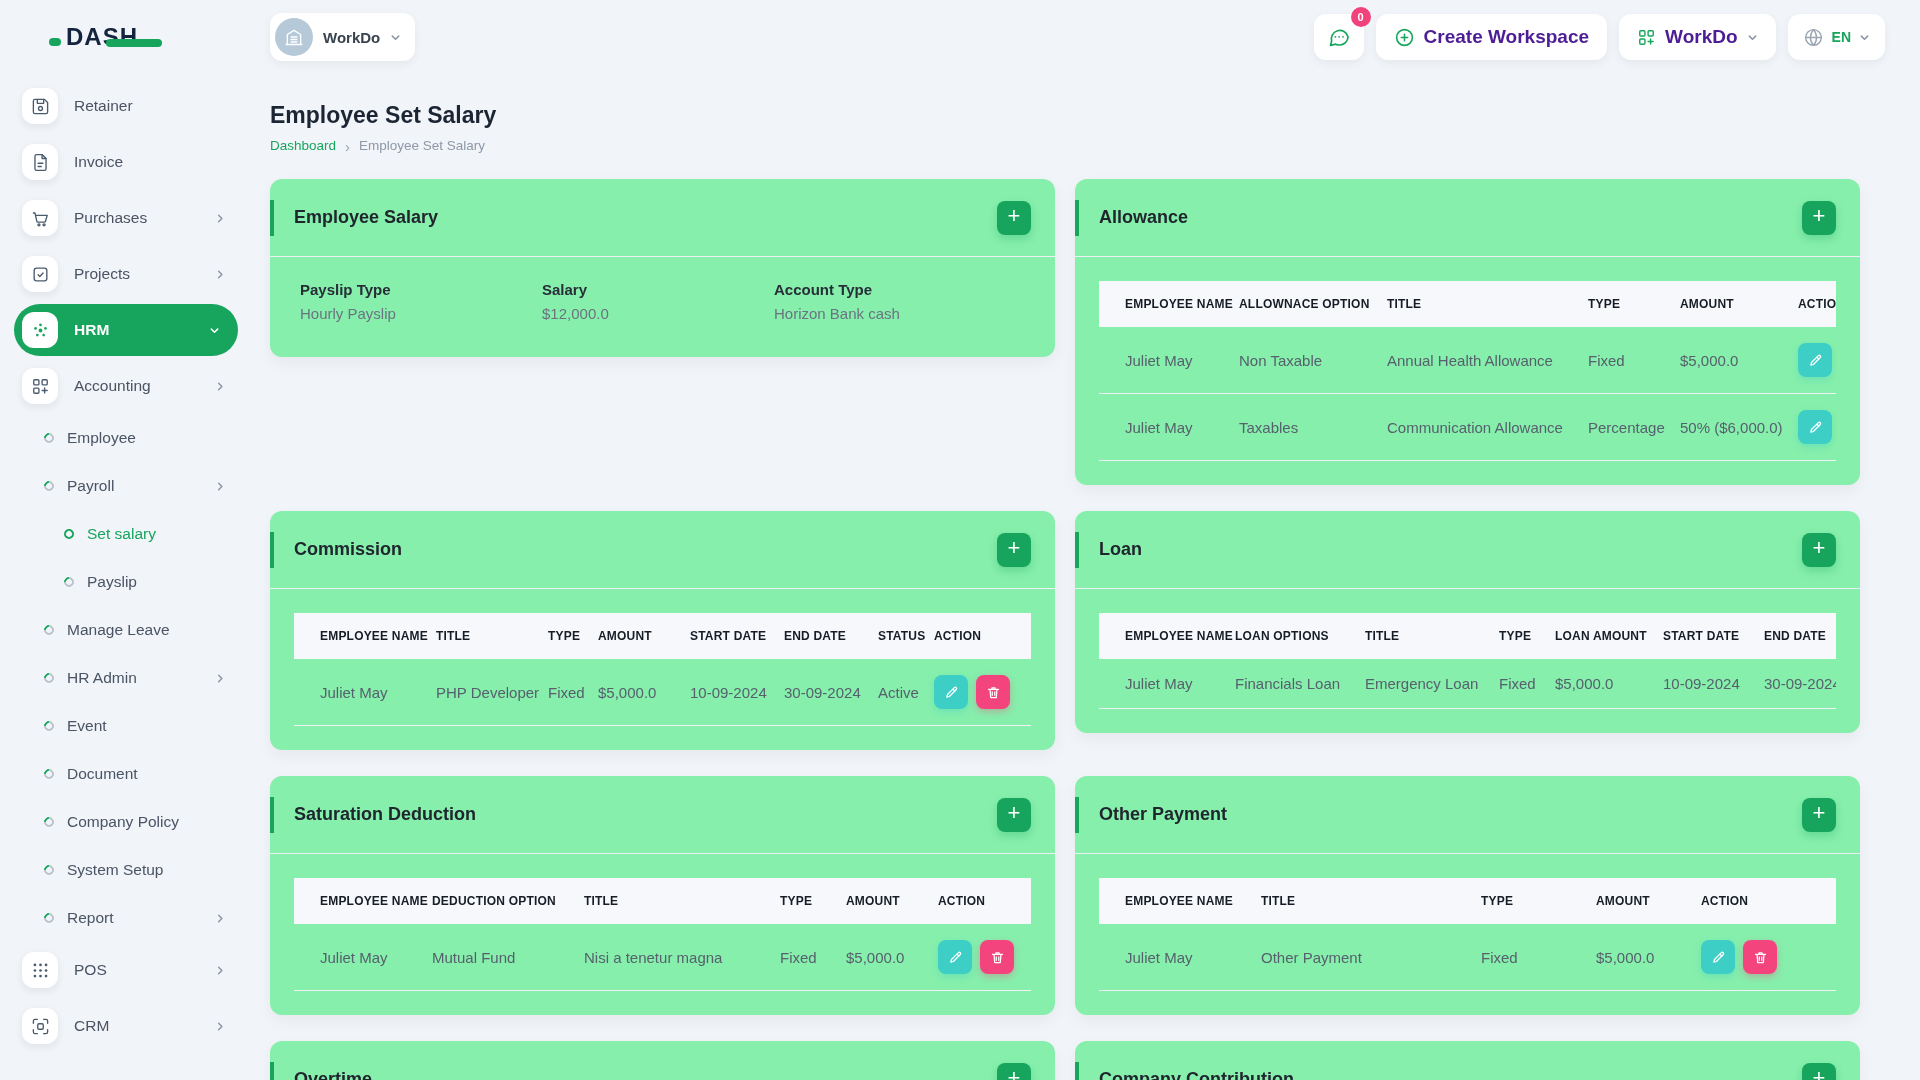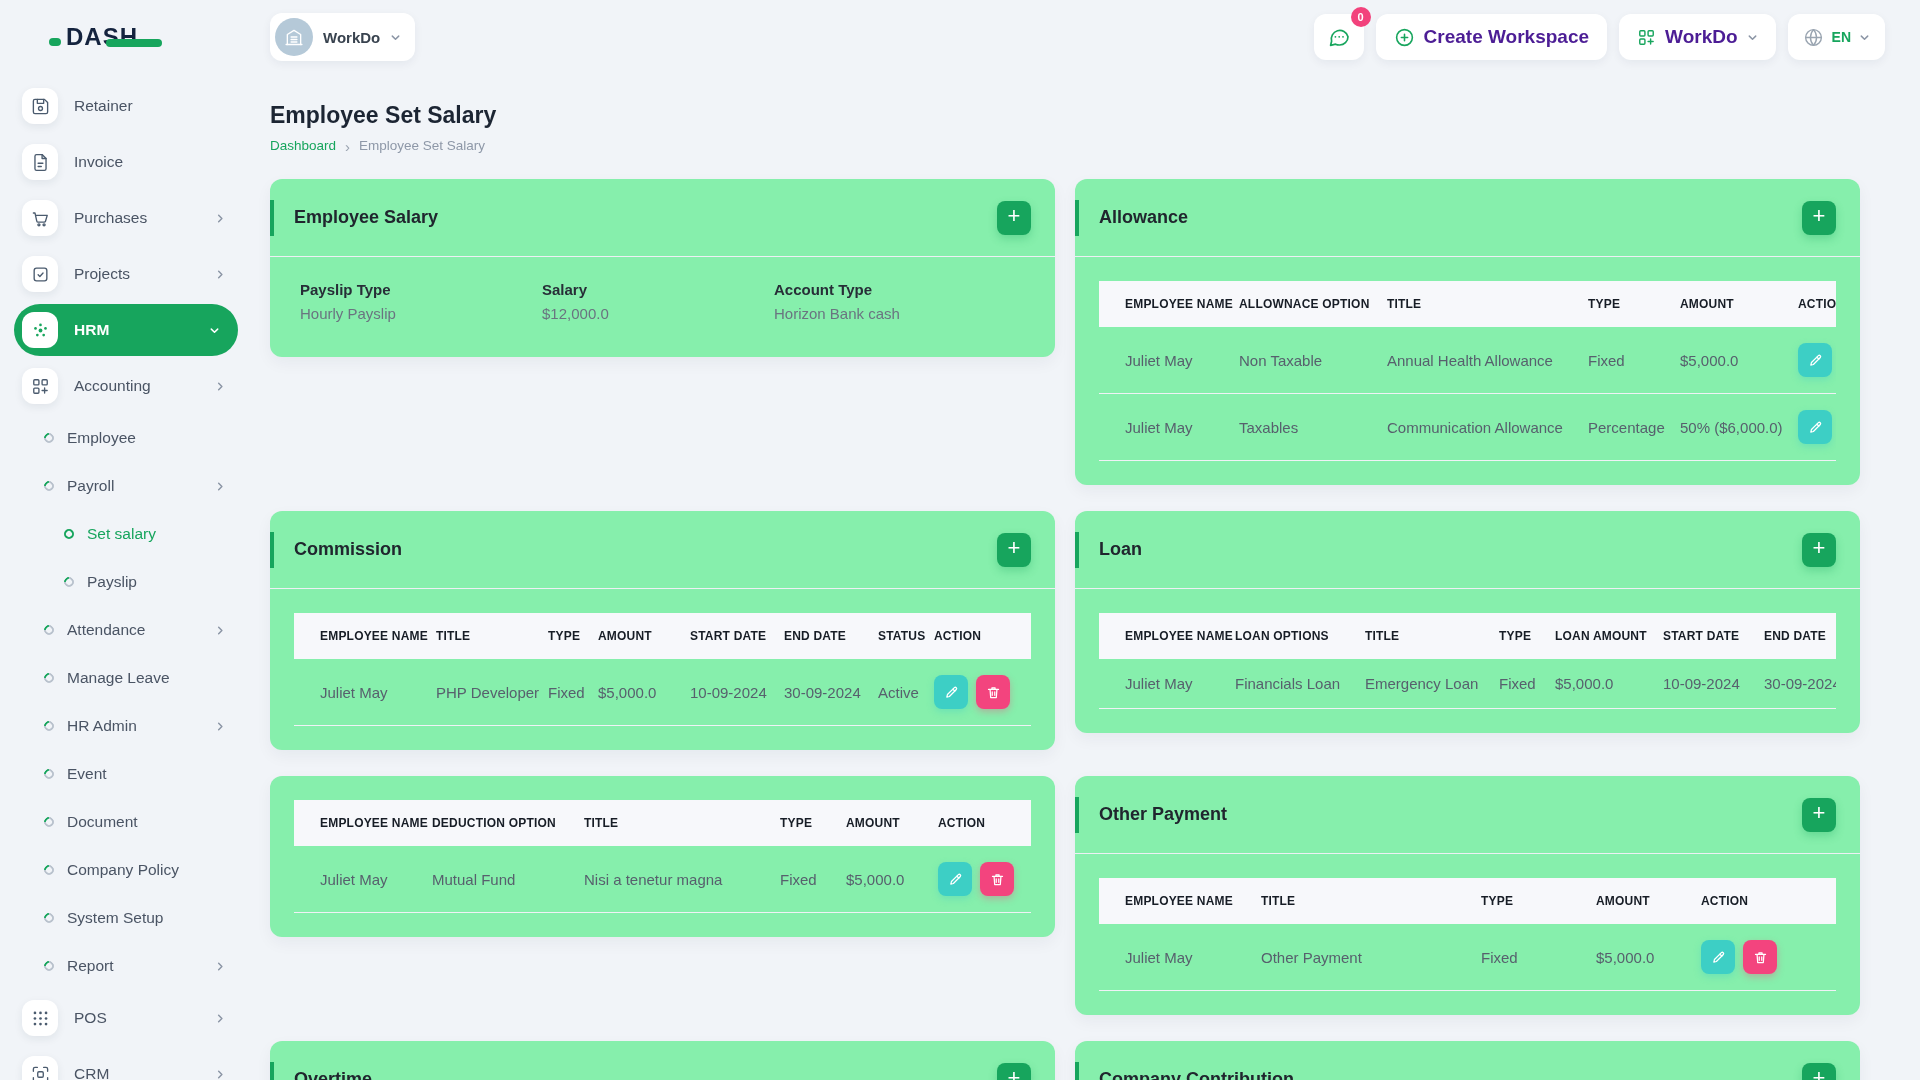--- a/index.html
+++ b/index.html
@@ -224,29 +224,20 @@
         <div class="side-item lvl3 active">
           <span class="ring"></span>
           <span class="lbl">Set salary</span>
         </div>
         <div class="side-item lvl3">
           <span class="ring"></span>
           <span class="lbl">Payslip</span>
         </div>
         <div class="side-item lvl2">
           <span class="ring"></span>
-          <span class="lbl">Attendance</span>
-          <span class="chev">
-            <svg viewBox="0 0 12 12" fill="none" stroke="currentColor" stroke-width="1.6" stroke-linecap="round" stroke-linejoin="round">
-              <path d="M4 2.5L7.5 6 4 9.5"></path>
-            </svg>
-          </span>
-        </div>
-        <div class="side-item lvl2">
-          <span class="ring"></span>
           <span class="lbl">Manage Leave</span>
         </div>
         <div class="side-item lvl2">
           <span class="ring"></span>
           <span class="lbl">HR Admin</span>
           <span class="chev">
             <svg viewBox="0 0 12 12" fill="none" stroke="currentColor" stroke-width="1.6" stroke-linecap="round" stroke-linejoin="round">
               <path d="M4 2.5L7.5 6 4 9.5"></path>
             </svg>
           </span>
@@ -543,20 +534,25 @@
                     <td>$5,000.0</td>
                     <td>10-09-2024</td>
                     <td>30-09-2024</td>
                   </tr>
                 </tbody>
               </table>
           </div>
         </section>
 
         <section class="card">
+          <div class="card-head">
+            <span class="accent"></span>
+            <h2 class="card-title">Saturation Deduction</h2>
+            <button class="add-btn"></button>
+          </div>
           <div class="tbl-wrap">
             <table class="tbl t-saturation">
                 <thead>
                   <tr>
                     <th>EMPLOYEE NAME</th>
                     <th>DEDUCTION OPTION</th>
                     <th>TITLE</th>
                     <th>TYPE</th>
                     <th>AMOUNT</th>
                     <th>ACTION</th>

